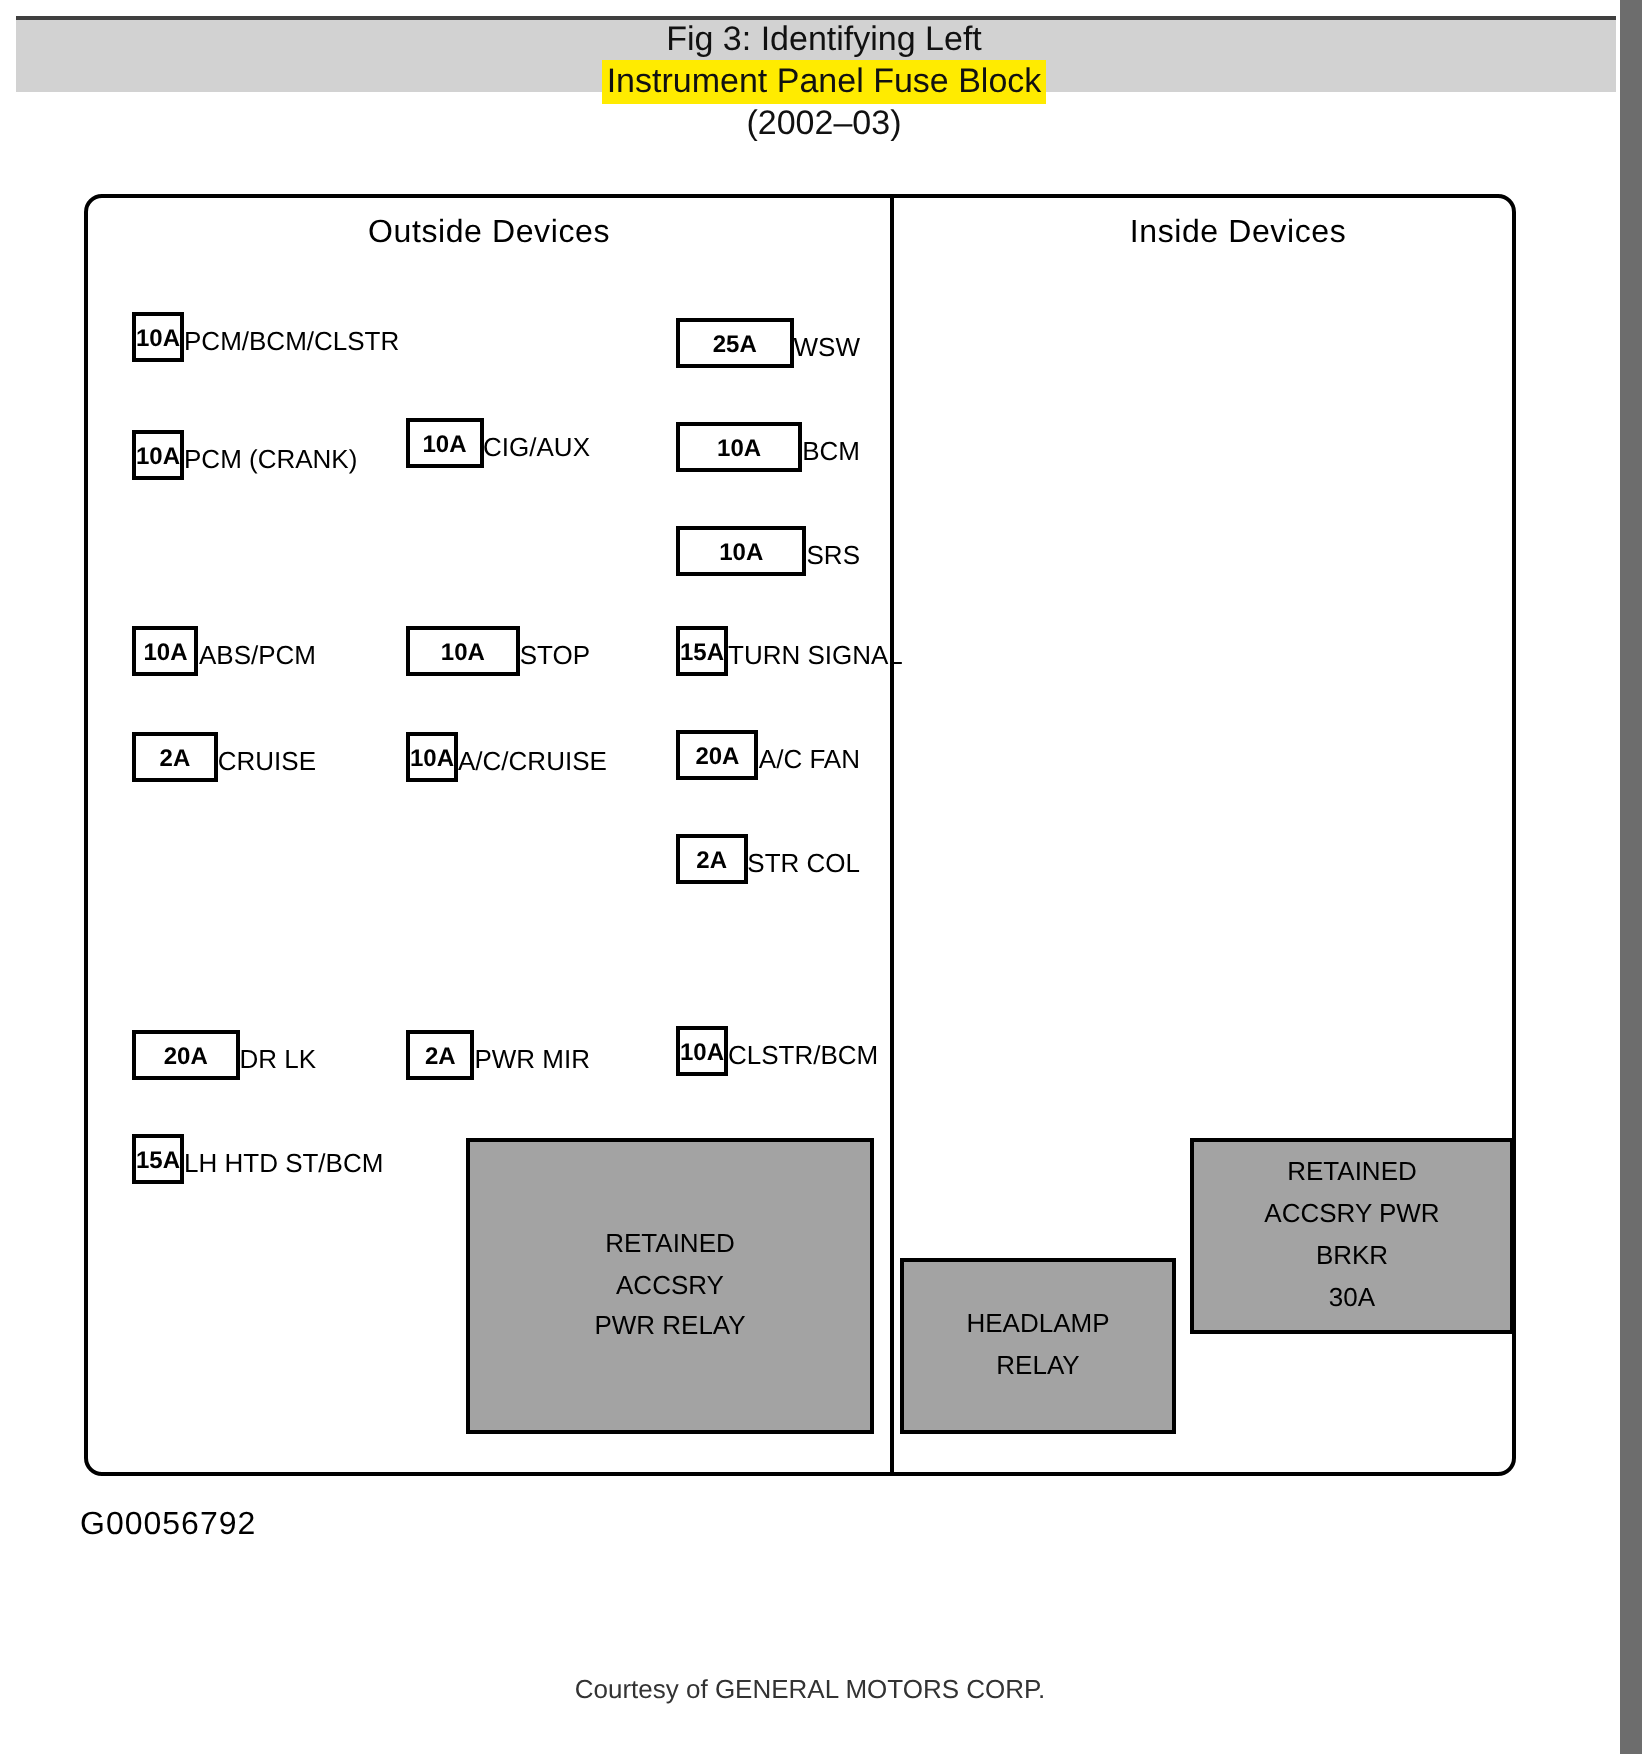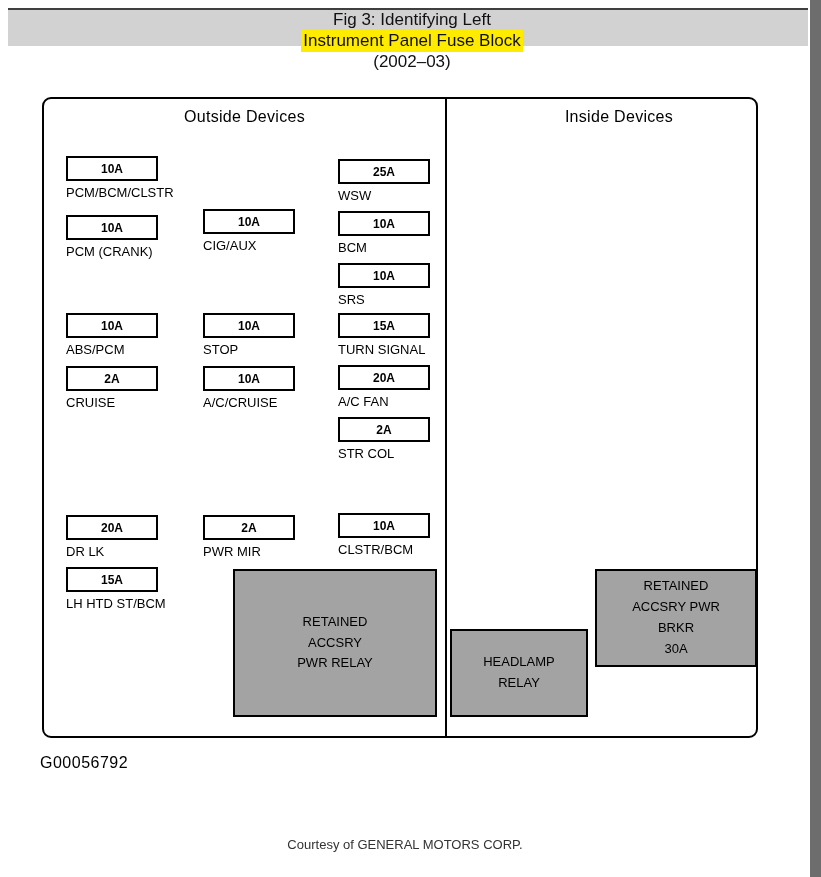--- a/index.html
+++ b/index.html
@@ -25,21 +25,21 @@
   .diagram{
     position:absolute; left:42px; top:97px; width:716px; height:641px;
     border:2px solid #000; border-radius:9px; background:#fff;
   }
   .divider{ position:absolute; left:401px; top:0; bottom:0; width:2px; background:#000; }
 
   .sec-label{ position:absolute; top:9px; font-size:16px; font-weight:400; letter-spacing:0.3px; }
   .sec-label.outside{ left:0; width:401px; text-align:center; }
   .sec-label.inside{ left:403px; width:310px; text-align:center;margin-left:17px; }
 
-  .fuse{ position:absolute; width:92px; display:flex; flex-direction:column; align-items:flex-start; }
+  .fuse{ position:absolute; width:92px; display:flex; flex-direction:row; align-items:center; }
   .fbox{
     width:92px; height:25px; border:2px solid #000; background:#fff;
     display:flex; align-items:center; justify-content:center;
     font-size:12px; font-weight:700;
   }
   .flabel{ margin-top:4px; font-size:13px; white-space:nowrap; text-align:center; }
 
   .bigbox{
     position:absolute; border:2px solid #000; background:#a3a3a3;
     display:flex; align-items:center; justify-content:center;

